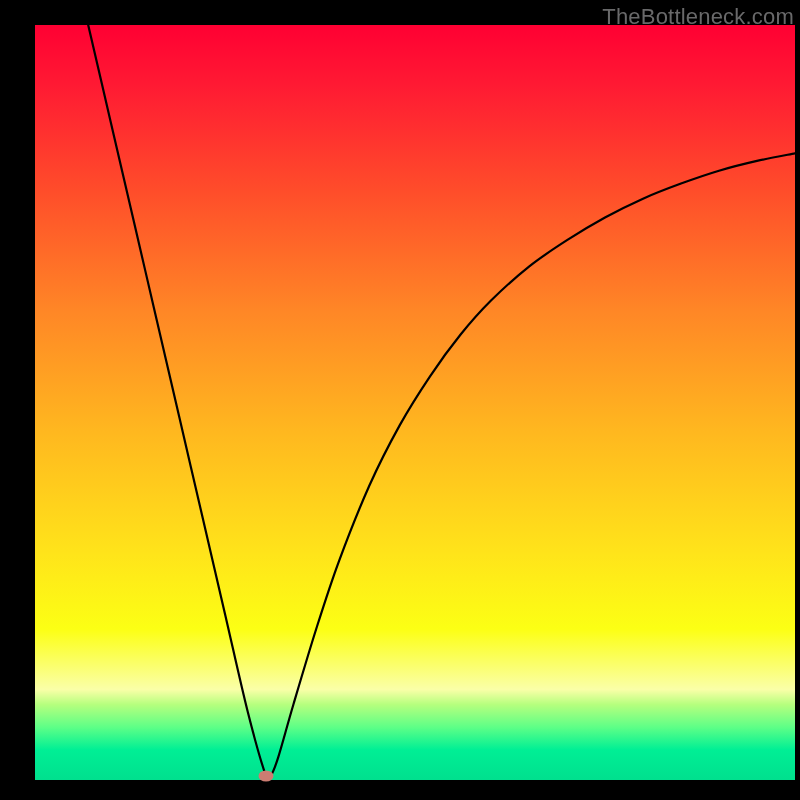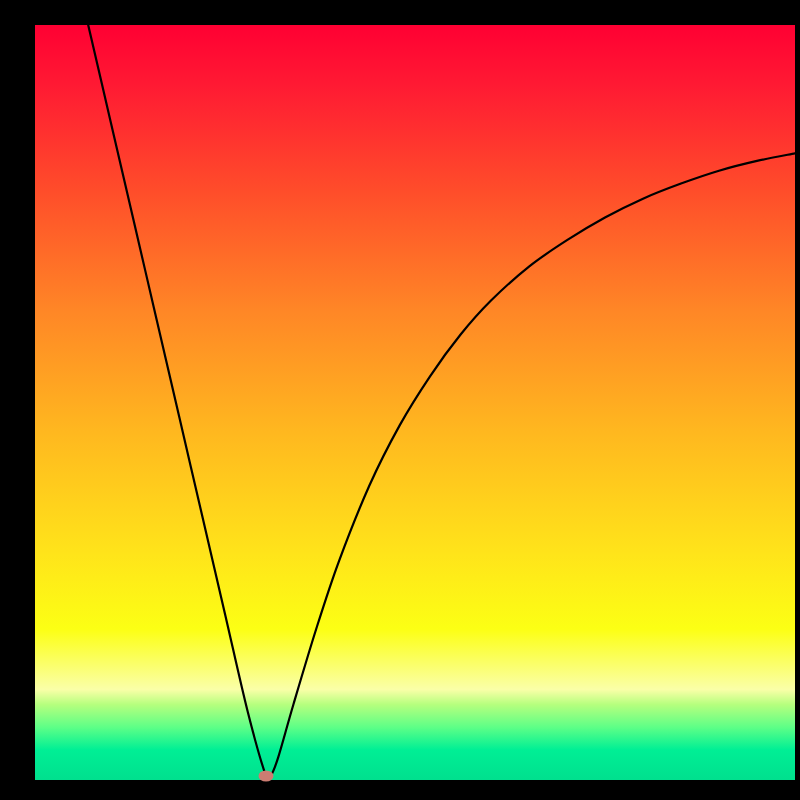--- a/index.html
+++ b/index.html
@@ -73,14 +73,15 @@
   <div class="plot-area">
 
     <svg class="curve" viewBox="0 0 760 755" preserveAspectRatio="none">
       <path id="curve-path" d="M 53.20 0.00 C 57.00 16.36, 68.40 65.43, 76.00 98.15 C 83.60 130.87, 91.20 163.58, 98.80 196.30 C 106.40 229.02, 114.00 261.73, 121.60 294.45 C 129.20 327.17, 136.80 359.88, 144.40 392.60 C 152.00 425.32, 159.60 458.03, 167.20 490.75 C 174.80 523.47, 182.40 556.18, 190.00 588.90 C 197.60 621.62, 205.96 660.00, 212.80 687.05 C 219.64 714.10, 227.24 740.53, 231.04 751.23 C 234.84 761.92, 233.57 754.37, 235.60 751.23 C 237.63 748.08, 239.40 744.30, 243.20 732.35 C 247.00 720.40, 252.07 700.89, 258.40 679.50 C 264.73 658.11, 273.60 627.91, 281.20 604.00 C 288.80 580.09, 295.13 559.96, 304.00 536.05 C 312.87 512.14, 324.27 483.20, 334.40 460.55 C 344.53 437.90, 354.67 418.40, 364.80 400.15 C 374.93 381.90, 385.07 366.18, 395.20 351.07 C 405.33 335.97, 415.47 322.13, 425.60 309.55 C 435.73 296.97, 444.60 286.90, 456.00 275.57 C 467.40 264.25, 481.33 251.67, 494.00 241.60 C 506.67 231.53, 519.33 223.35, 532.00 215.18 C 544.67 207.00, 557.33 199.45, 570.00 192.52 C 582.67 185.60, 595.33 179.31, 608.00 173.65 C 620.67 167.99, 633.33 163.21, 646.00 158.55 C 658.67 153.89, 671.33 149.49, 684.00 145.71 C 696.67 141.94, 709.33 138.79, 722.00 135.90 C 734.67 133.01, 753.67 129.61, 760.00 128.35" fill="none" stroke="#000" stroke-width="2.2" stroke-linecap="round" stroke-linejoin="round"></path>
     </svg>
 
     <div class="dot" id="marker-dot" style="left: 231.04px; top: 751.225px; background: rgb(204, 124, 114);"></div>
 
   </div>
 
+  <div class="watermark">TheBottleneck.com</div>
 
 </div>
 
 </body></html>

